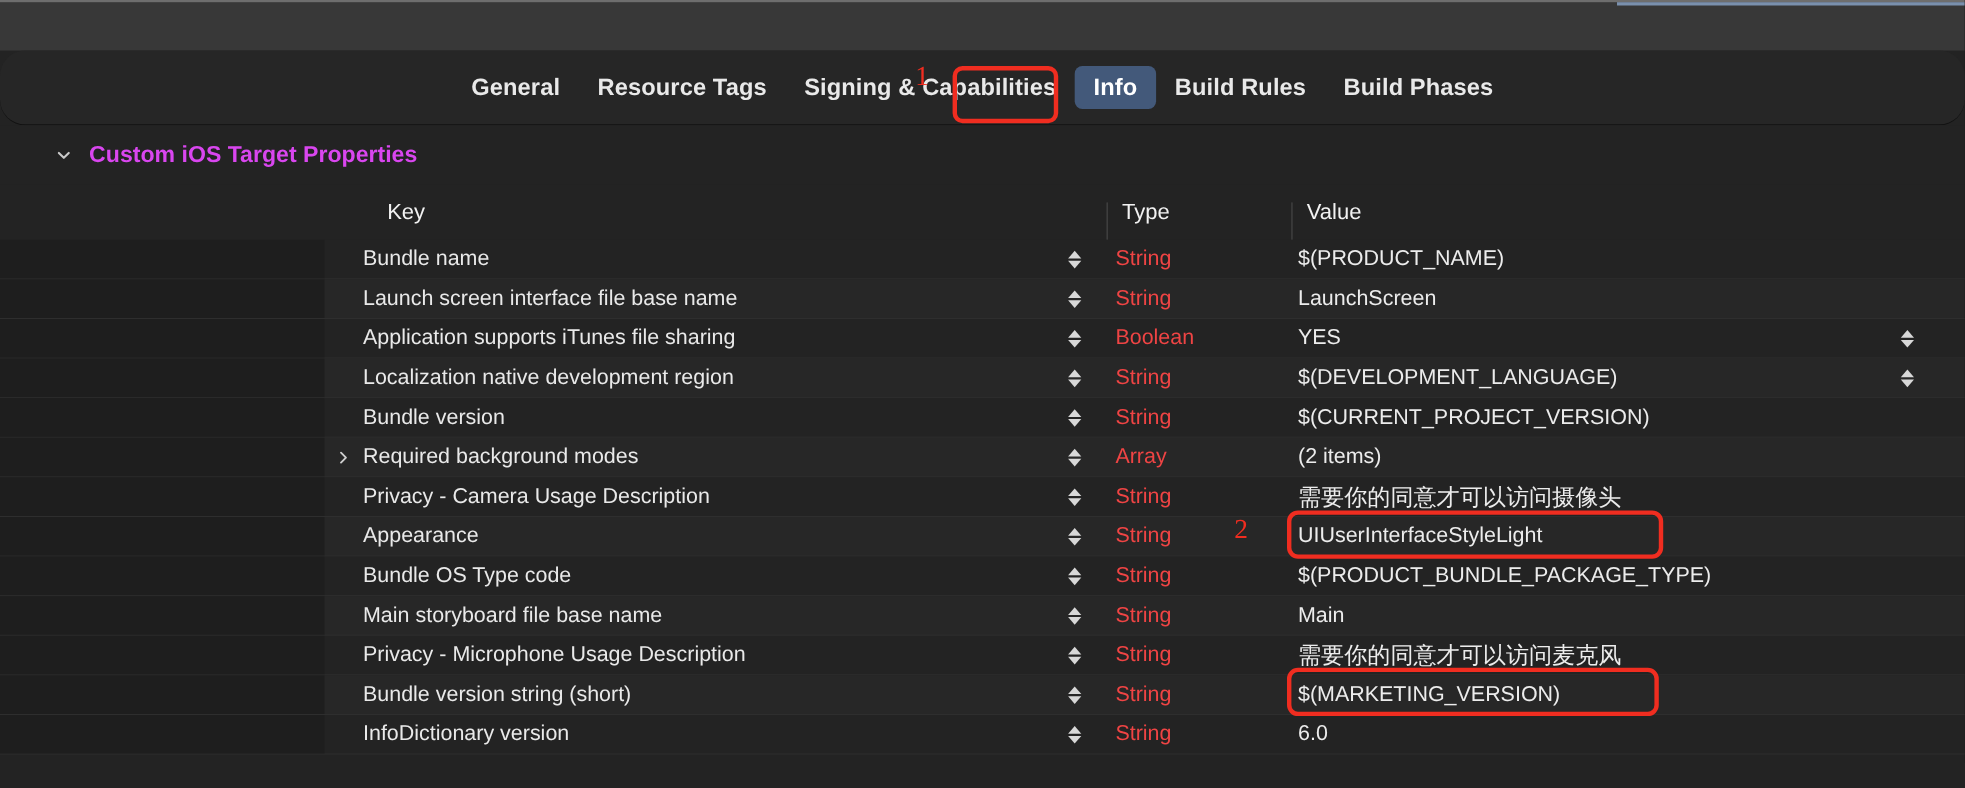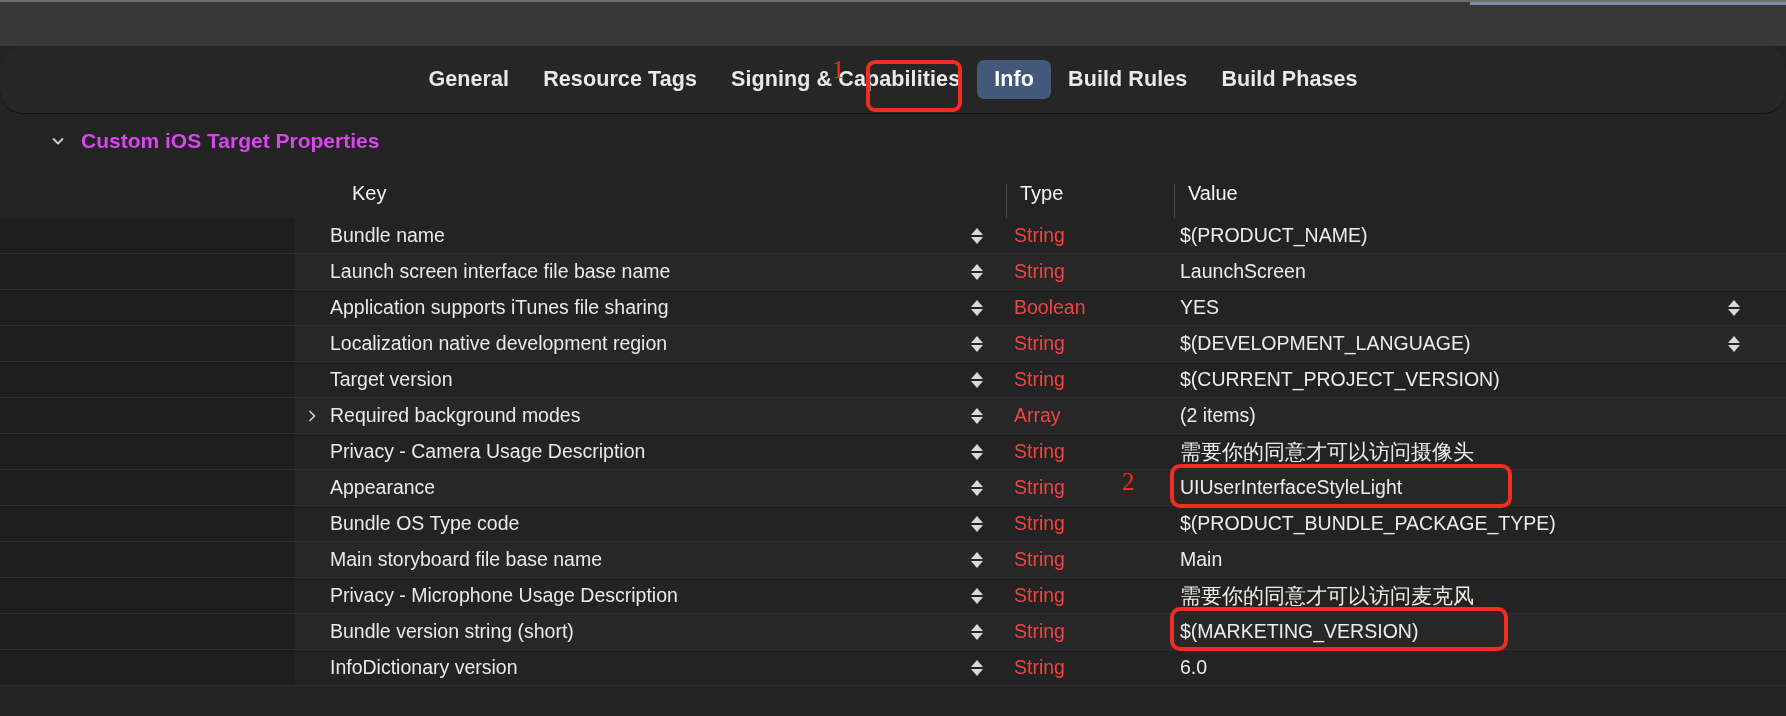--- a/index.html
+++ b/index.html
@@ -327,21 +327,21 @@
           </div>
           <div class="cell cell-type">String</div>
           <div class="cell cell-value">$(DEVELOPMENT_LANGUAGE)</div>
           <div class="stepper right">
             <span class="chev up"></span>
             <span class="chev down"></span>
           </div>
         </div>
         <div class="row odd">
           <div class="row-left-gutter"></div>
-          <div class="cell cell-key">Target version</div>
+          <div class="cell cell-key">Bundle version</div>
           <div class="stepper mid">
             <span class="chev up"></span>
             <span class="chev down"></span>
           </div>
           <div class="cell cell-type">String</div>
           <div class="cell cell-value">$(CURRENT_PROJECT_VERSION)</div>
         </div>
         <div class="row even">
           <div class="row-left-gutter"></div>
           <div class="row-disclosure">

